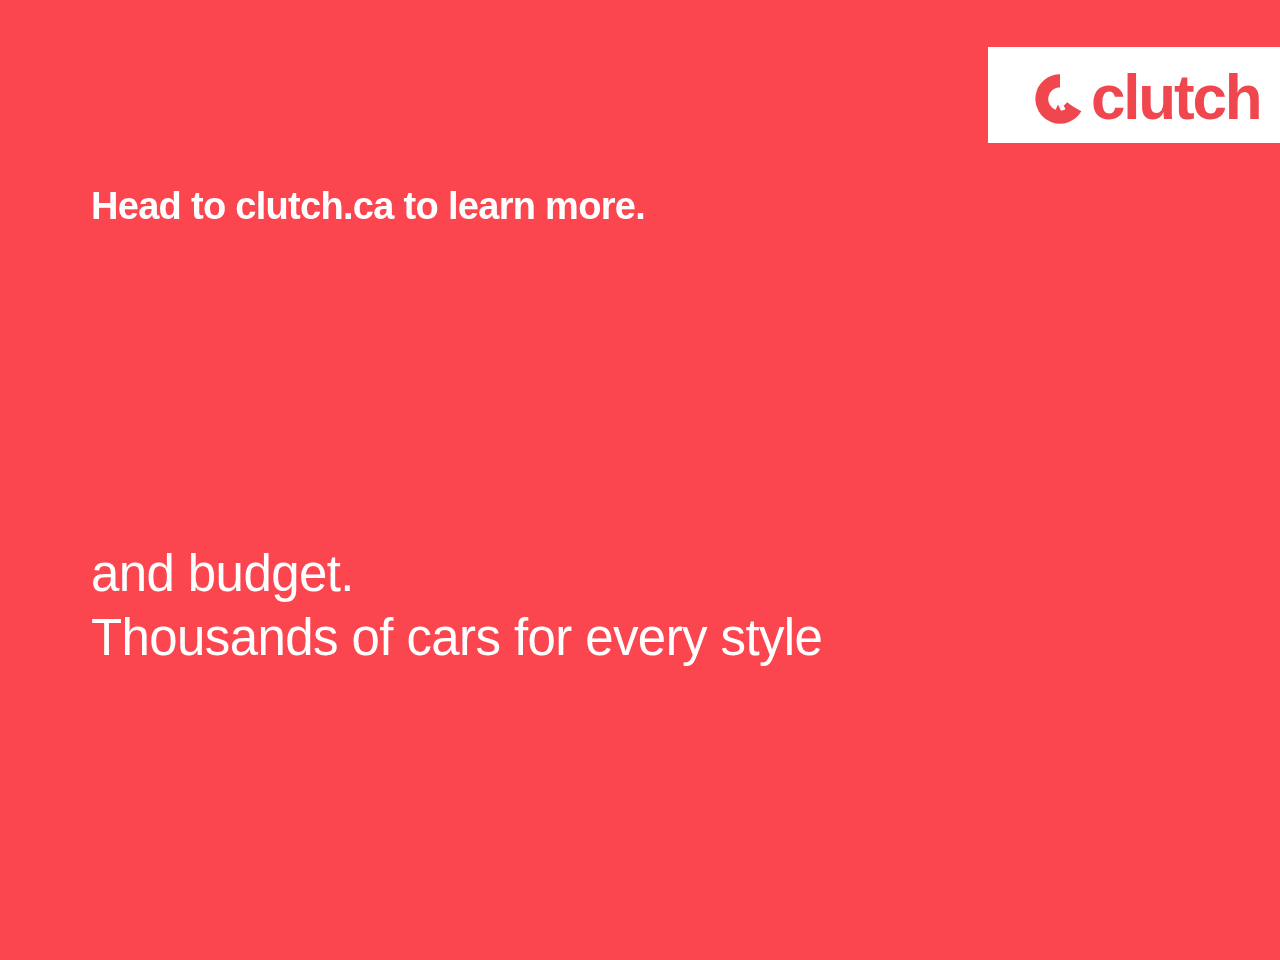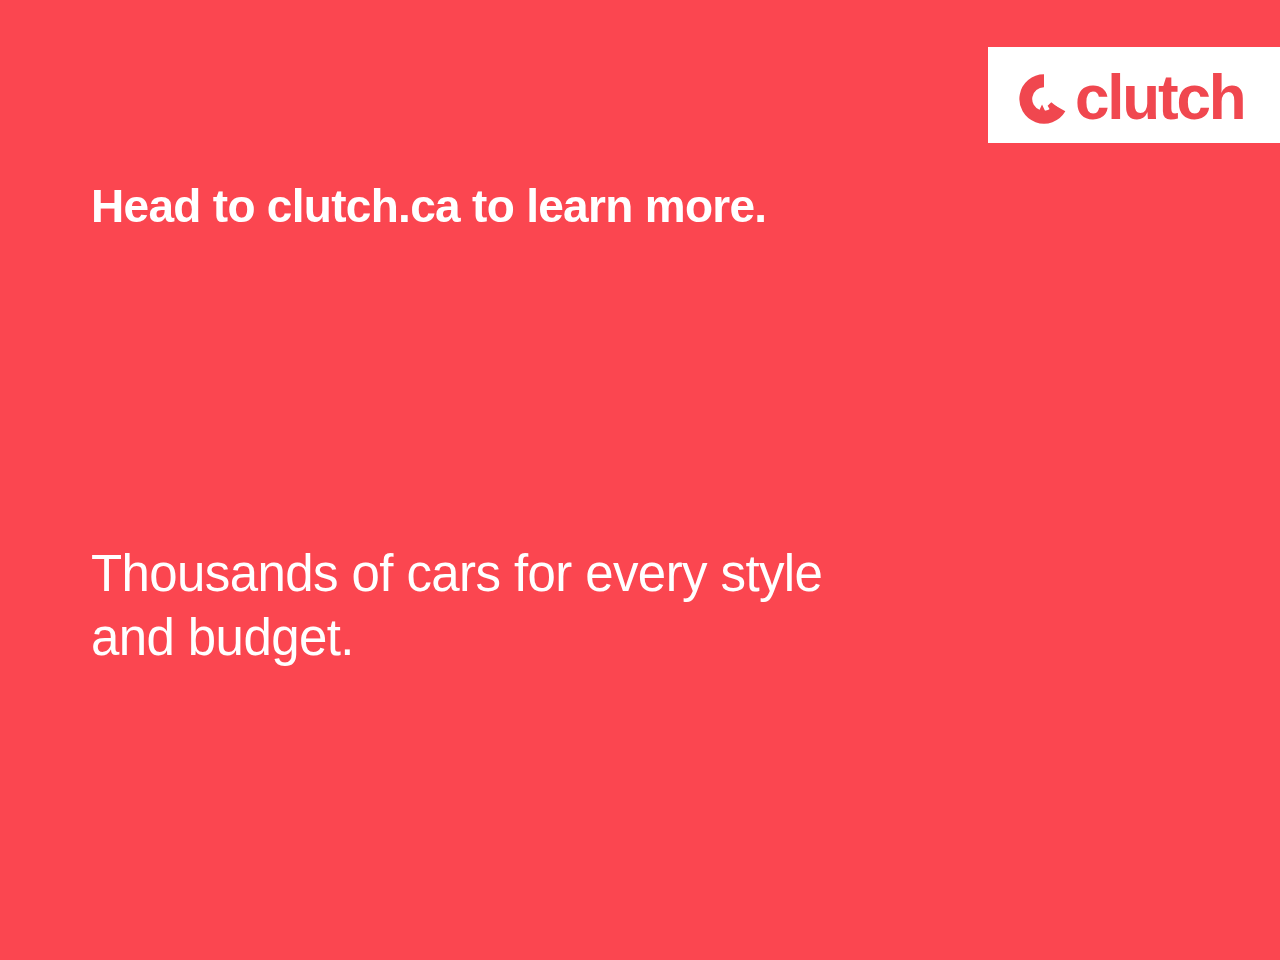--- a/index.html
+++ b/index.html
@@ -26,21 +26,21 @@
   .logo-box {
     position: absolute;
     top: 47px;
     left: 988px;
     width: 292px;
     height: 96px;
     background: #ffffff;
     display: flex;
     align-items: center;
     justify-content: flex-start;
-    padding-left: 28px;
+    padding-left: 44px;
     box-sizing: border-box;
   }
 
   .logo-lockup {
     display: flex;
     align-items: flex-end;
     height: 62px;
   }
 
   .logo-cmark {
@@ -61,21 +61,21 @@
     display: block;
     transform: scaleY(1.02);
     transform-origin: bottom left;
   }
 
   
   .kicker {
     position: absolute;
     left: 91px;
     top: 180px;
-    font-size: 46px;
+    font-size: 38px;
     font-weight: bold;
     line-height: 52px;
     letter-spacing: -0.7px;
     color: #ffffff;
     white-space: nowrap;
   }
 
   .headline {
     position: absolute;
     left: 91px;
@@ -123,17 +123,17 @@
         <path d="M63 56 L80 69 L68 82 L56.5 62 Z" fill="#f0474f"></path>
       </svg>
       <span class="logo-word">clutch</span>
     </div>
   </div>
 
   <div class="kicker">Head to clutch.ca to learn more.</div>
 
 
   <div class="subhead">
+    <span class="line">and budget.</span>
     <span class="line">Thousands of cars for every style</span>
-    <span class="line">and budget.</span>
   </div>
 
 </div>
 
 </body></html>

